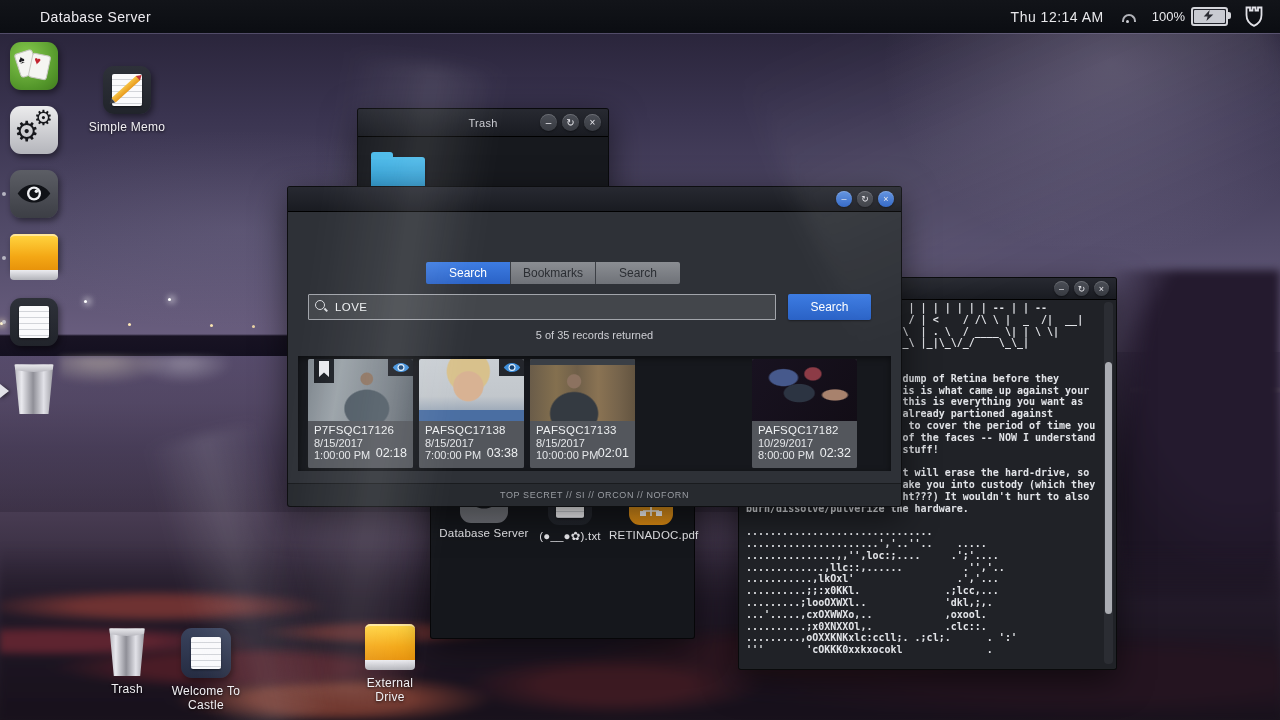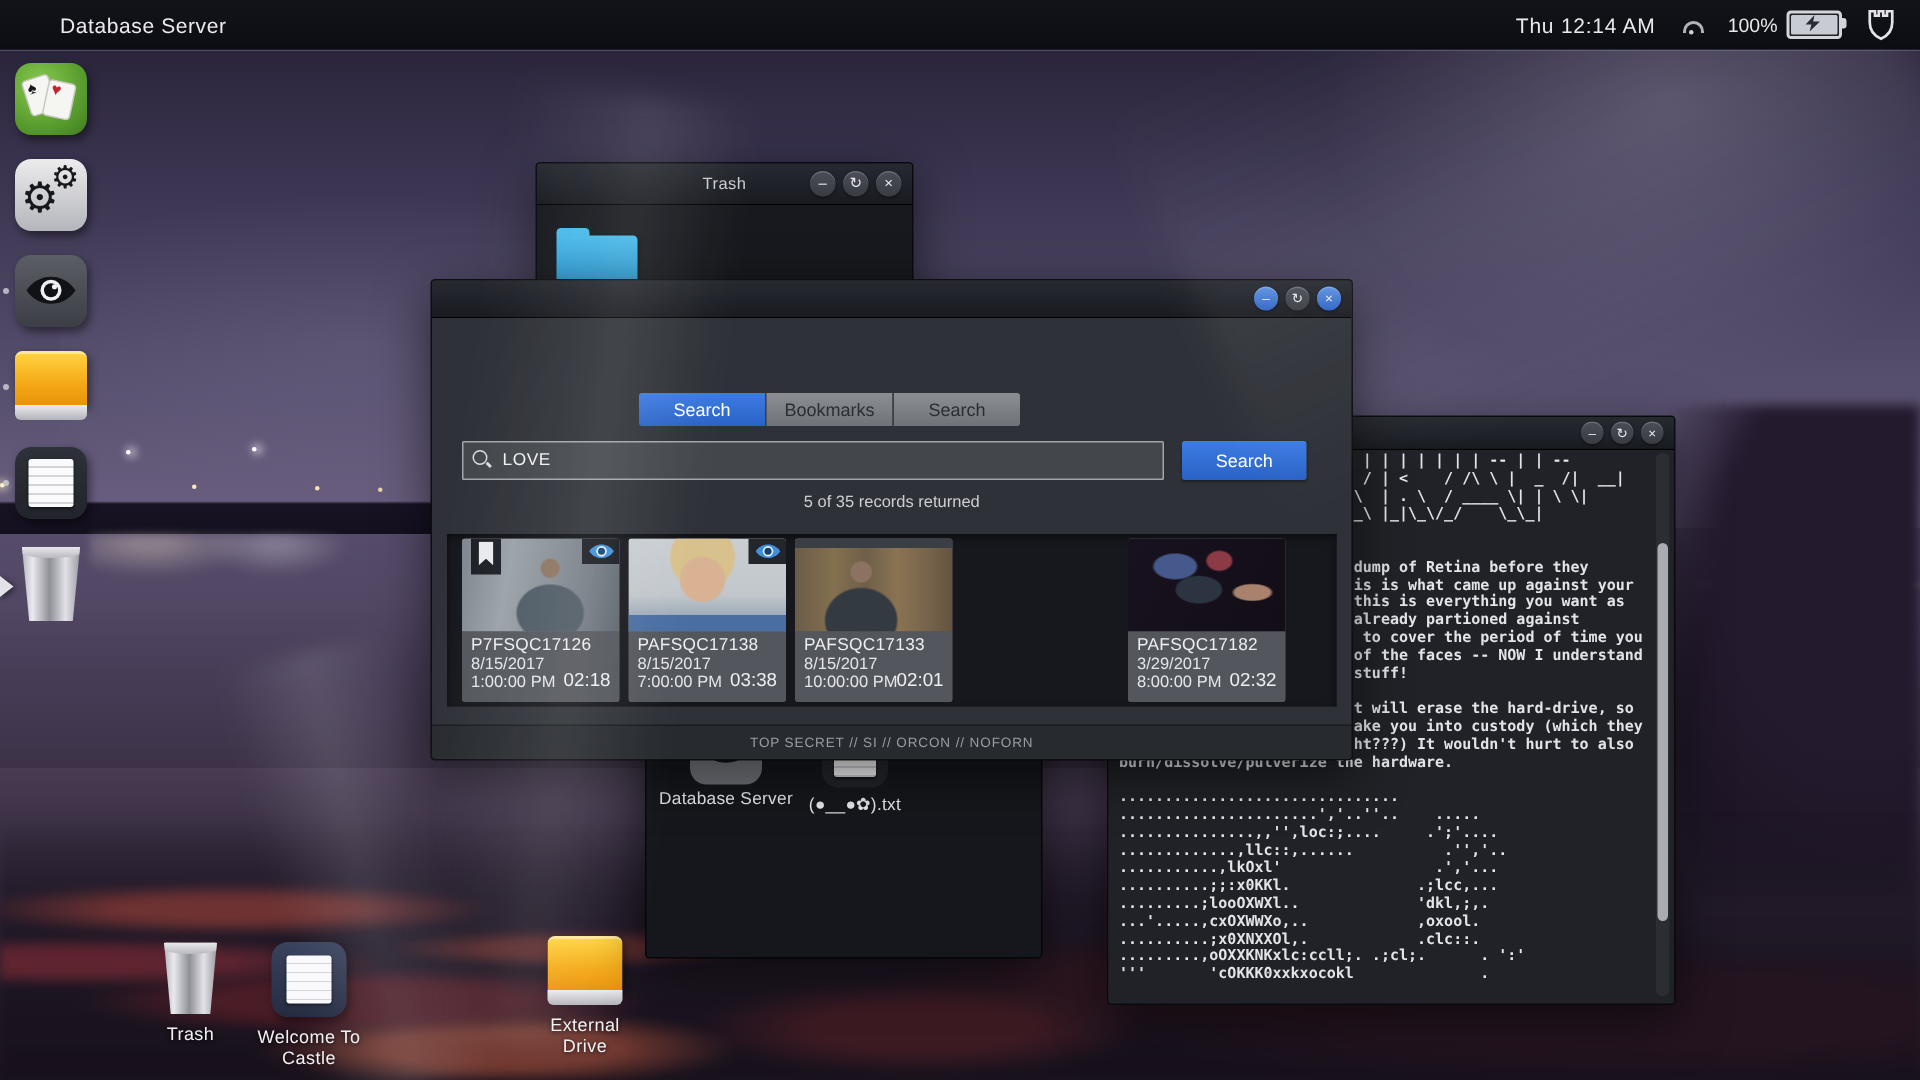--- a/index.html
+++ b/index.html
@@ -255,20 +255,27 @@
     <div class="wp" id="wp-pier"></div>
     <div class="wp" id="wp-lights">
         <i></i>
       </div>
     <div class="wp" id="wp-reflect"></div>
     <div class="wp" id="wp-lights2"></div>
     <div class="wp" id="wp-trees"></div>
     <div class="wp" id="wp-foliage"></div>
   </div>
 
+  <div class="desk-icon" id="di-memo">
+    <div class="app-sq">
+      <div class="paper"></div>
+      <div class="pencil"></div>
+    </div>
+    <div class="lbl">Simple Memo</div>
+  </div>
   <div class="desk-icon" id="di-trash">
     <div class="cup"></div>
     <div class="lbl">Trash</div>
   </div>
   <div class="desk-icon" id="di-welcome">
     <div class="app-sq">
       <div class="paper"></div>
     </div>
     <div class="lbl">Welcome To Castle</div>
   </div>
@@ -353,20 +360,33 @@
           </svg>
       </div>
       <div class="flbl">Database Server</div>
     </div>
     <div class="fitem" id="fi-txt">
       <div class="fi-sq">
         <div class="paper"></div>
       </div>
       <div class="flbl">(●__●✿).txt</div>
     </div>
+    <div class="fitem" id="fi-pdf">
+      <div class="fi-sq">
+        <svg width="44" height="44" viewBox="0 0 44 44">
+          <rect x="10" y="8" width="6" height="5" fill="#fff"></rect>
+            <rect x="19" y="8" width="6" height="5" fill="#fff"></rect>
+            <rect x="28" y="8" width="6" height="5" fill="#fff"></rect>
+          <path d="M13 13 v5 h18 v-5 M22 13 v22 M14 30 h16" stroke="#fff" stroke-width="1.6" fill="none"></path>
+          <rect x="11" y="30" width="6" height="5" fill="#fff"></rect>
+            <rect x="27" y="30" width="6" height="5" fill="#fff"></rect>
+        </svg>
+      </div>
+      <div class="flbl">RETINADOC.pdf</div>
+    </div>
   </div>
 
   <div class="win" id="win-db">
     <div class="tbar-wrap">
       <div class="tbar">
         <div class="wbtns">
           <div class="wbtn blue">–</div>
           <div class="wbtn">↻</div>
           <div class="wbtn blue">×</div>
         </div>
@@ -432,21 +452,21 @@
           <div class="cid">PAFSQC17133</div>
           <div class="cdate">8/15/2017</div>
           <div class="ctime">10:00:00 PM</div>
           <div class="cdur">02:01</div>
         </div>
       </div>
       <div class="card" style="left:454px">
         <div class="thumb t5"></div>
         <div class="cinfo">
           <div class="cid">PAFSQC17182</div>
-          <div class="cdate">3/29/2017</div>
+          <div class="cdate">10/29/2017</div>
           <div class="ctime">8:00:00 PM</div>
           <div class="cdur">02:32</div>
         </div>
       </div>
     </div>
 
     <div class="db-footer">
       <span>TOP SECRET // SI // ORCON // NOFORN</span>
     </div>
   </div>

